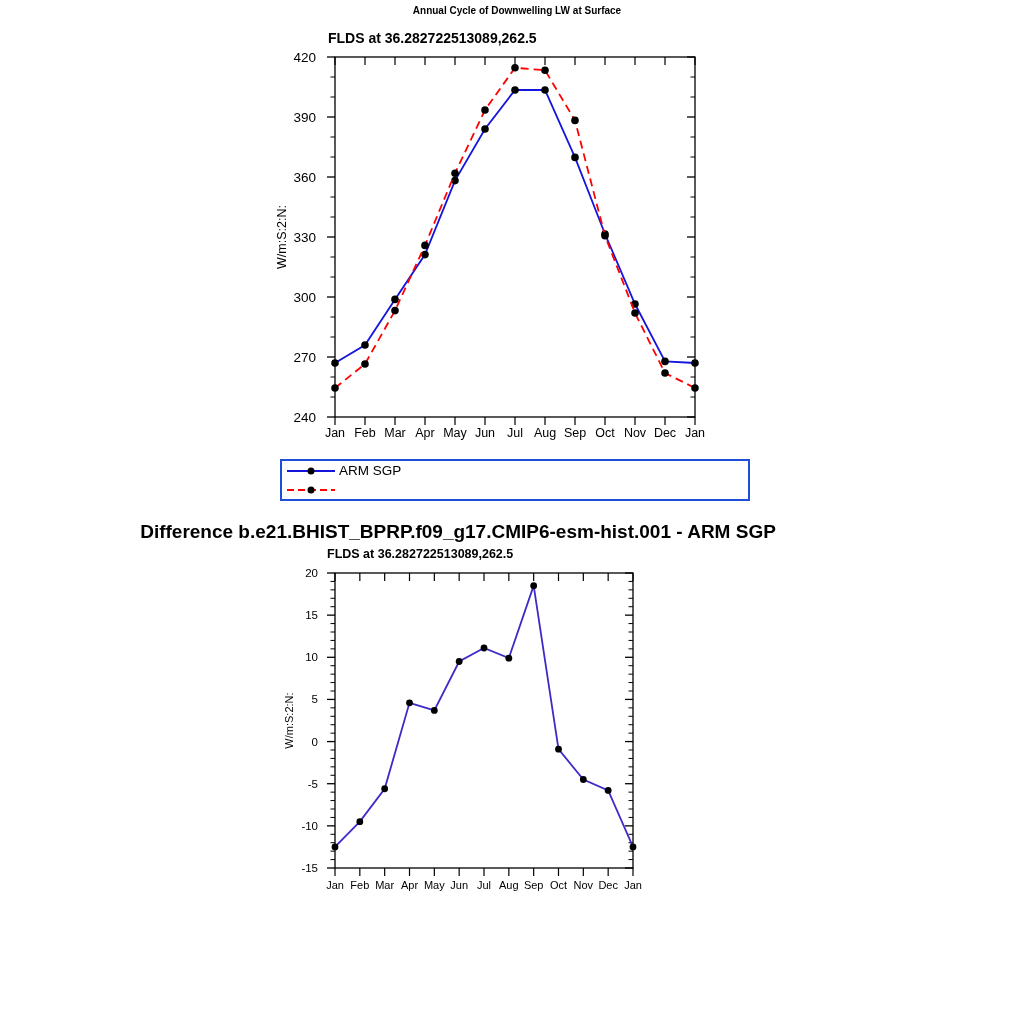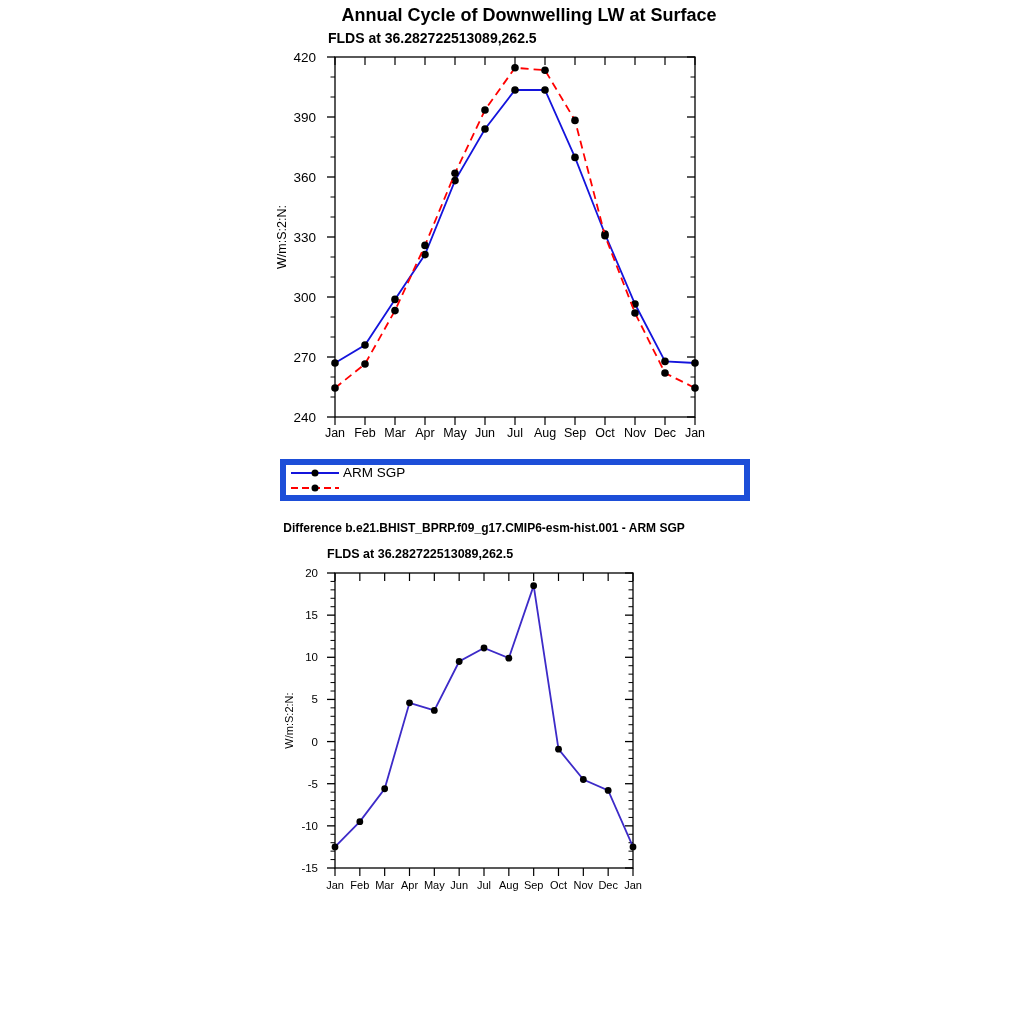--- a/index.html
+++ b/index.html
@@ -1,29 +1,29 @@
 <!DOCTYPE html>
 <html><head>
 <meta charset="utf-8">
 <style>
   html,body{margin:0;padding:0;background:#fff;}
   #canvas{
     position:relative;width:1024px;height:1024px;background:#ffffff;overflow:hidden;
     font-family:"Liberation Sans", sans-serif;color:#000;
   }
   .abs{position:absolute;white-space:nowrap;font-weight:bold;}
-  .title-top{left:529px;top:5px;transform:translateX(-50%);font-size:18px;font-weight:bold;}
+  .title-top{left:517px;top:5px;transform:translateX(-50%);font-size:10px;font-weight:bold;}
   .sub-top{left:328px;top:30px;font-size:14px;}
-  .title-bottom{left:484px;top:521px;transform:translateX(-50%);font-size:12px;font-weight:bold;}
+  .title-bottom{left:458px;top:521px;transform:translateX(-50%);font-size:19px;font-weight:bold;}
   .sub-bottom{left:327px;top:547px;font-size:12.5px;}
   #plot-svg{position:absolute;left:0;top:0;}
   #plot-svg text{font-family:"Liberation Sans", sans-serif;fill:#000;}
   .legend{
     position:absolute;left:280px;top:459px;width:470px;height:42px;
-    border:6px solid #1d4ed8;box-sizing:border-box;
+    border:2px solid #1d4ed8;box-sizing:border-box;
     display:flex;flex-direction:column;justify-content:flex-end;
   }
   .legend-row{display:flex;align-items:center;height:19px;padding-left:3px;}
   .legend-sample{width:52px;height:12px;flex:0 0 auto;}
   .legend-label{font-size:13.5px;line-height:1;margin-left:2px;}
 </style>
 </head>
 <body>
 
 <div id="canvas">

